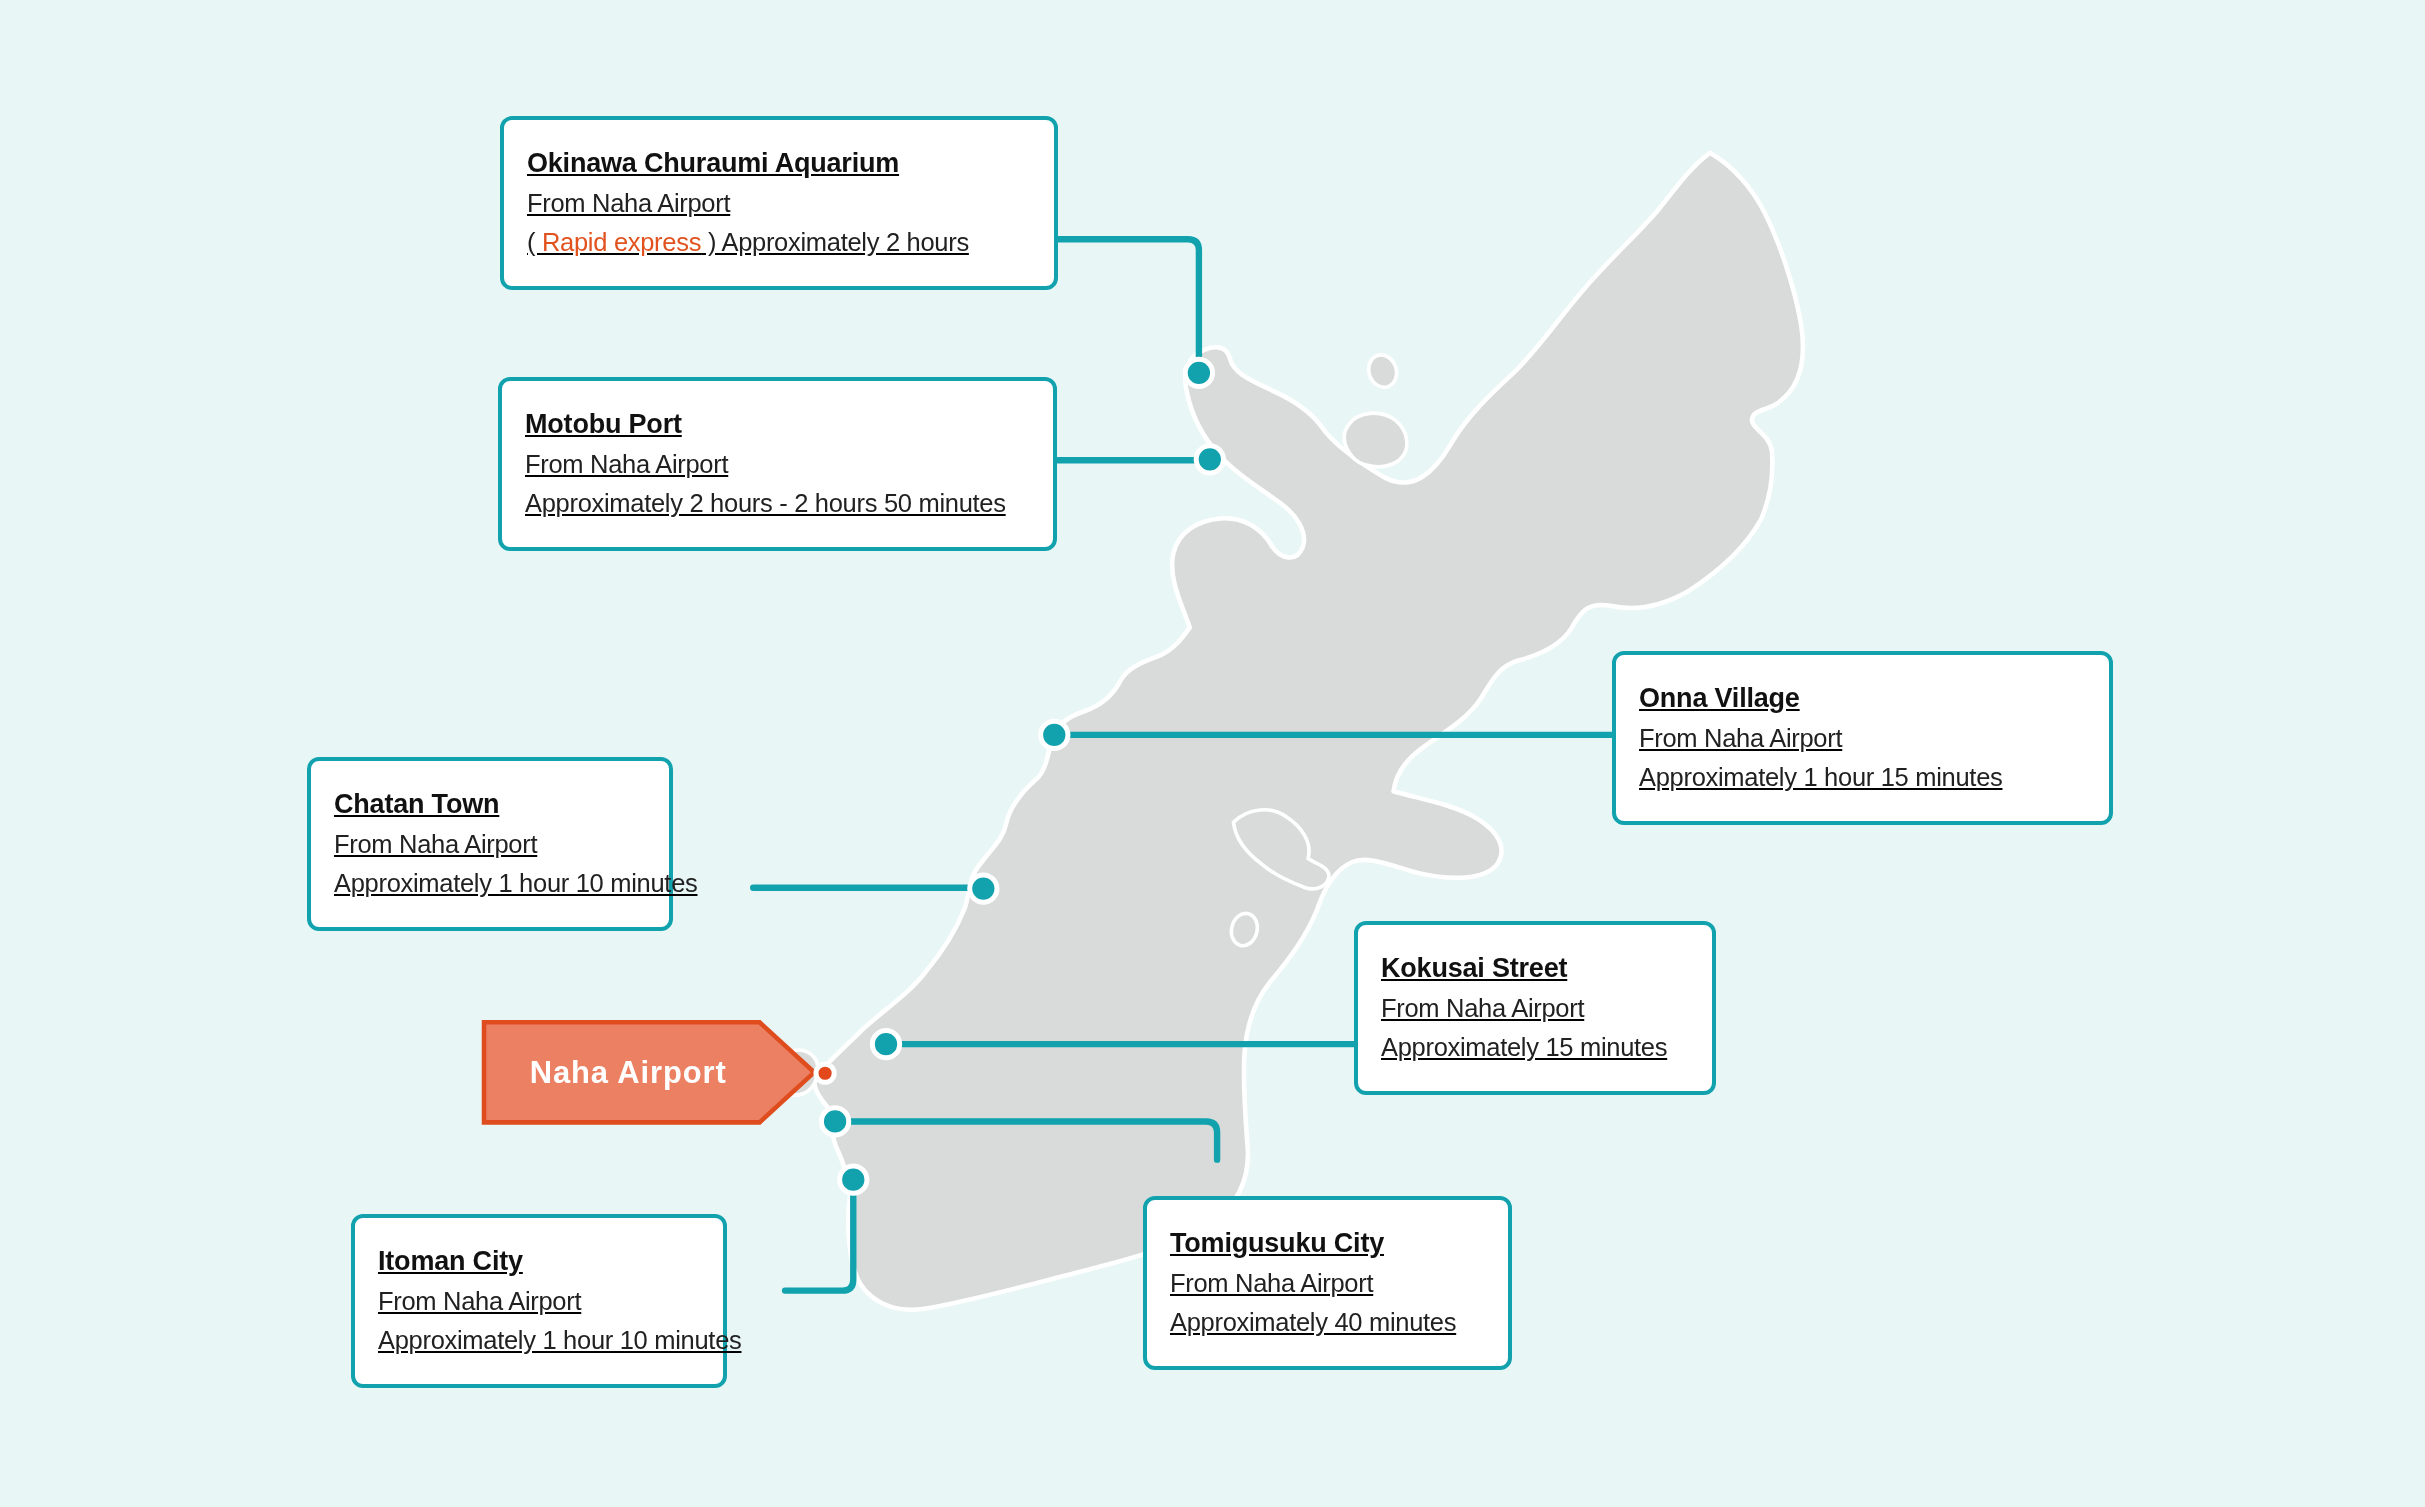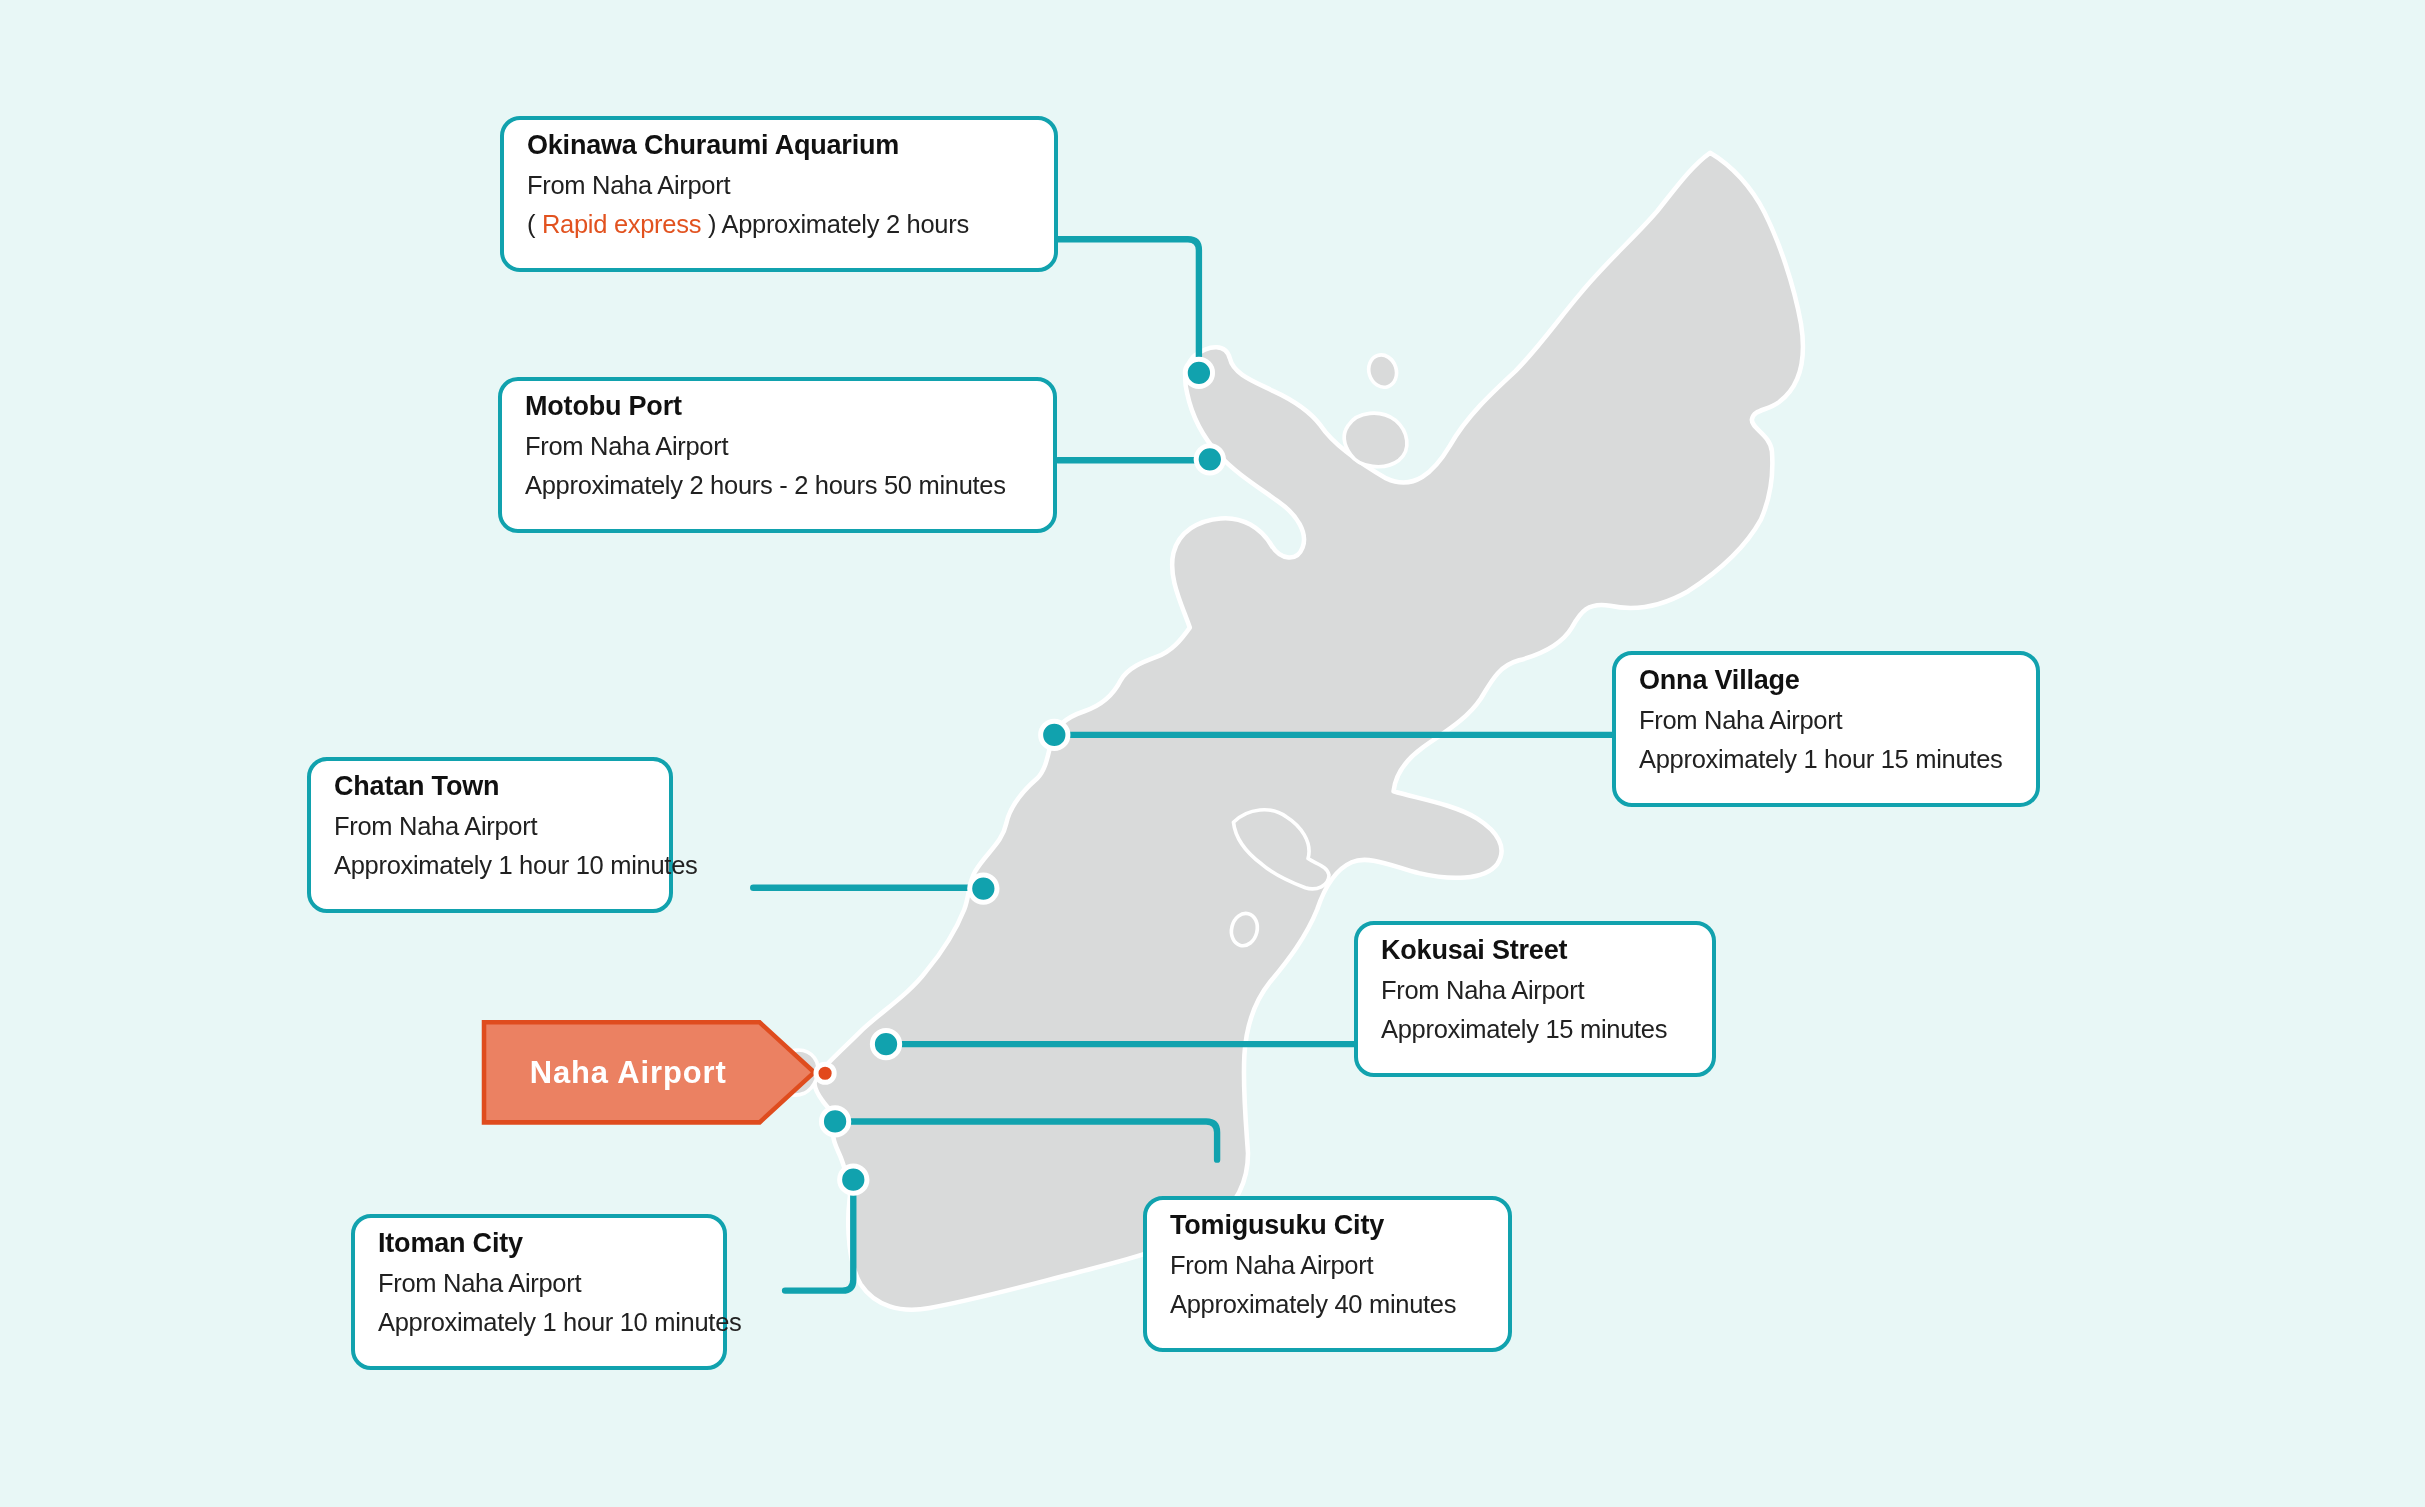--- a/index.html
+++ b/index.html
@@ -8,21 +8,21 @@
   .stage svg.map{position:absolute;left:0;top:0;}
   .island{fill:var(--land);stroke:var(--land-outline);stroke-width:5;stroke-linejoin:round;}
   .islet{fill:var(--land);stroke:var(--land-outline);stroke-width:4;stroke-linejoin:round;}
   .connector{fill:none;stroke:var(--teal);stroke-width:7;stroke-linecap:round;}
   .marker{fill:var(--teal);stroke:#ffffff;stroke-width:5.5;}
   .airport-marker{fill:var(--orange-dot);stroke:#ffffff;stroke-width:5.5;}
   .arrow{fill:var(--orange-fill);stroke:var(--orange-border);stroke-width:5;stroke-linejoin:miter;}
   .airport-label{fill:var(--label);font-family:"Liberation Sans","DejaVu Sans",sans-serif;
                  font-size:34px;font-weight:700;letter-spacing:1px;text-anchor:middle;}
   .callout{position:absolute;box-sizing:border-box;background:var(--box-bg);
-           border:4.5px solid var(--teal);border-radius:20px;padding:4px 23px 24px 23px;}
+           border:4.5px solid var(--teal);border-radius:12px;padding:22px 23px 24px 23px;text-decoration:underline;}
   .callout .title{font-size:27px;font-weight:700;line-height:42px;color:var(--title);letter-spacing:-0.2px;white-space:nowrap;}
   .callout .line{font-size:25.5px;font-weight:400;line-height:39px;color:var(--body);letter-spacing:-0.3px;white-space:nowrap;}
   .hl{color:var(--highlight);}
 </style>
 </head>
 <body>
 
 <div class="stage">
   <svg class="map" width="2426" height="1508" viewBox="0 0 2667 1658" aria-hidden="true">
 
@@ -130,21 +130,21 @@
       <div class="callout" style="left: 500px; top: 116px; width: 558px;">
         <div class="title">Okinawa Churaumi Aquarium</div>
         <div class="line"><span>From Naha Airport</span></div>
         <div class="line"><span>( </span><span class="hl">Rapid express</span><span> ) Approximately 2 hours</span></div>
       </div>
       <div class="callout" style="left: 498px; top: 377px; width: 559px;">
         <div class="title">Motobu Port</div>
         <div class="line"><span>From Naha Airport</span></div>
         <div class="line"><span>Approximately 2 hours - 2 hours 50 minutes</span></div>
       </div>
-      <div class="callout" style="left: 1612px; top: 651px; width: 428px;">
+      <div class="callout" style="left: 1612px; top: 651px; width: 501px;">
         <div class="title">Onna Village</div>
         <div class="line"><span>From Naha Airport</span></div>
         <div class="line"><span>Approximately 1 hour 15 minutes</span></div>
       </div>
       <div class="callout" style="left: 307px; top: 757px; width: 366px;">
         <div class="title">Chatan Town</div>
         <div class="line"><span>From Naha Airport</span></div>
         <div class="line"><span>Approximately 1 hour 10 minutes</span></div>
       </div>
       <div class="callout" style="left: 1354px; top: 921px; width: 362px;">

